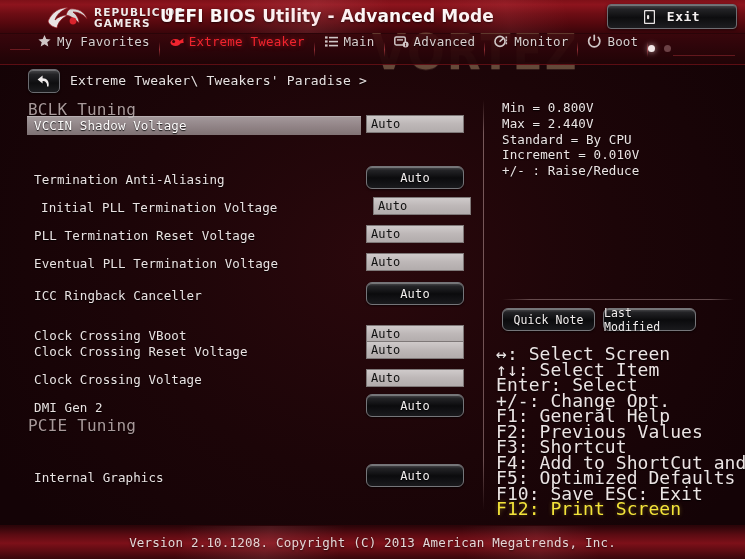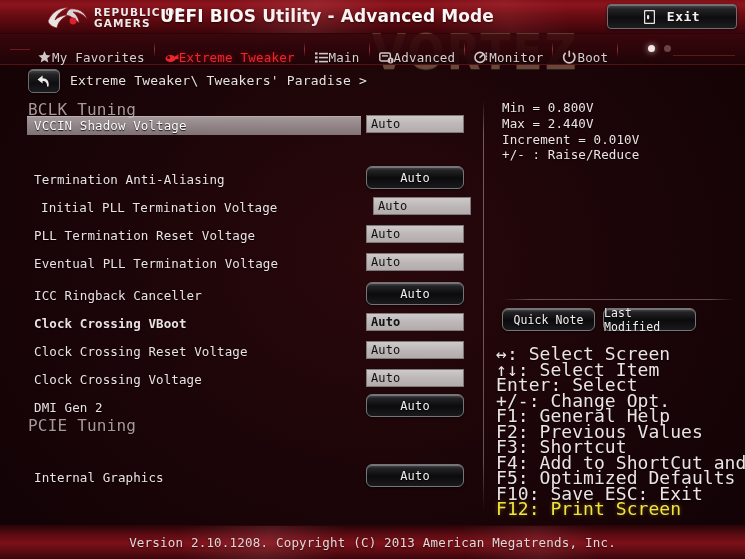--- a/index.html
+++ b/index.html
@@ -85,21 +85,21 @@
   }
   #navbar::before {
     content: ""; position: absolute; left: 10px; top: 15px; width: 20px; height: 1px;
     background: rgba(150,40,48,0.6);
   }
   #nav-items {
     position: absolute; left: 28px; top: 0; height: 31px;
     display: flex; align-items: center;
   }
   .nav-tab {
-    display: flex; align-items: flex-end; 
+    display: flex; align-items: flex-start; gap: 5px;
     padding: 0 9px; height: 31px; cursor: pointer;
     white-space: nowrap;
   }
   .nav-tab .nav-label {
     font-family: "DejaVu Sans Mono", monospace;
     font-size: 12.5px; color: #d8cfcf; letter-spacing: 0.2px;
     text-shadow: 0 1px 1px rgba(0,0,0,0.7);
   }
   .nav-tab.active .nav-label { color: #f0242e; text-shadow: 0 0 5px rgba(240,36,46,0.55); }
   .nav-sep {
@@ -413,21 +413,21 @@
         <div class="ctl-field">
           <span>Auto</span>
         </div>
       </div>
       <div class="row" style="top: 188px;">
         <div class="rlabel">ICC Ringback Canceller</div>
         <div class="ctl-btn">
           <span>Auto</span>
         </div>
       </div>
-      <div class="row" style="top: 216px; font-weight: bold;">
+      <div class="row" style="top: 228px;">
         <div class="rlabel">Clock Crossing VBoot</div>
         <div class="ctl-field">
           <span>Auto</span>
         </div>
       </div>
       <div class="row" style="top: 244px;">
         <div class="rlabel">Clock Crossing Reset Voltage</div>
         <div class="ctl-field">
           <span>Auto</span>
         </div>
@@ -448,20 +448,21 @@
         <div class="rlabel">Internal Graphics</div>
         <div class="ctl-btn">
           <span>Auto</span>
         </div>
       </div>
     </div>
 
   <div id="help-text">
       <div class="hline">Min = 0.800V</div>
       <div class="hline">Max = 2.440V</div>
+      <div class="hline">Standard = By CPU</div>
       <div class="hline">Increment = 0.010V</div>
       <div class="hline">+/- : Raise/Reduce</div>
     </div>
   <div id="aux-buttons">
       <div class="aux-btn">
         <span>Quick Note</span>
       </div>
       <div class="aux-btn">
         <span>Last Modified</span>
       </div>

